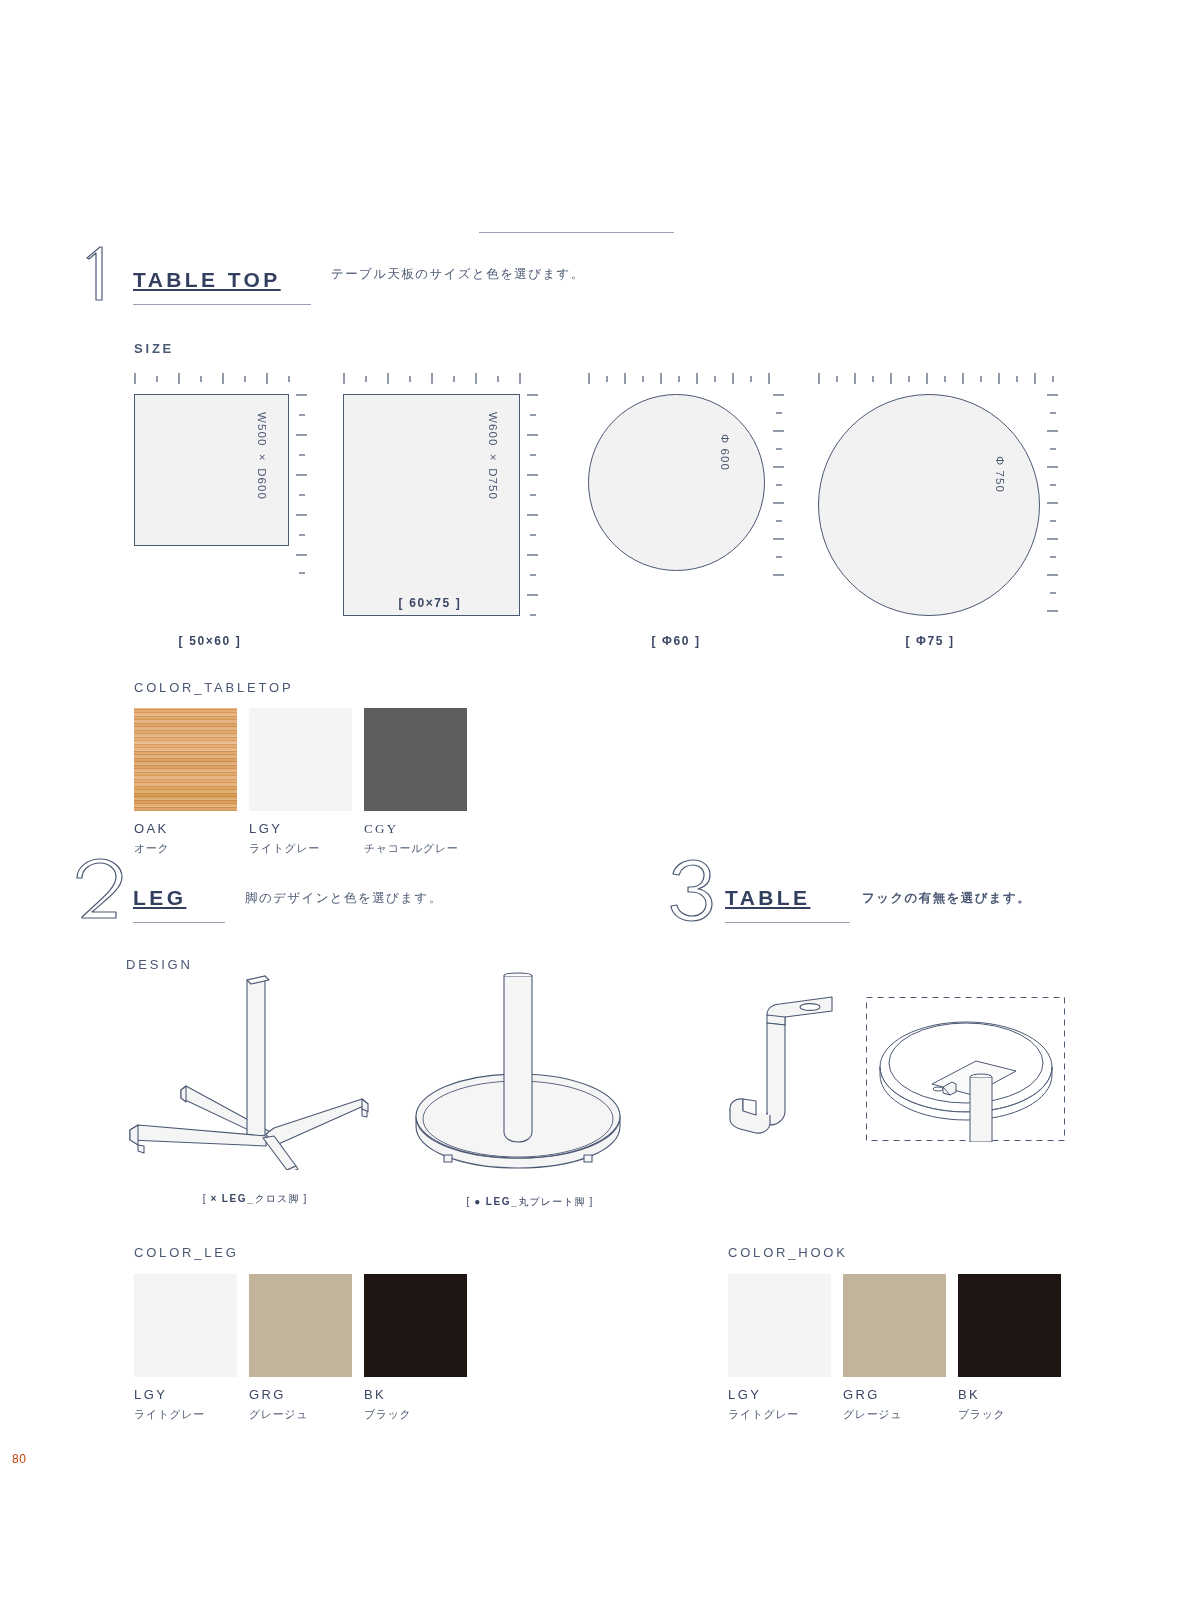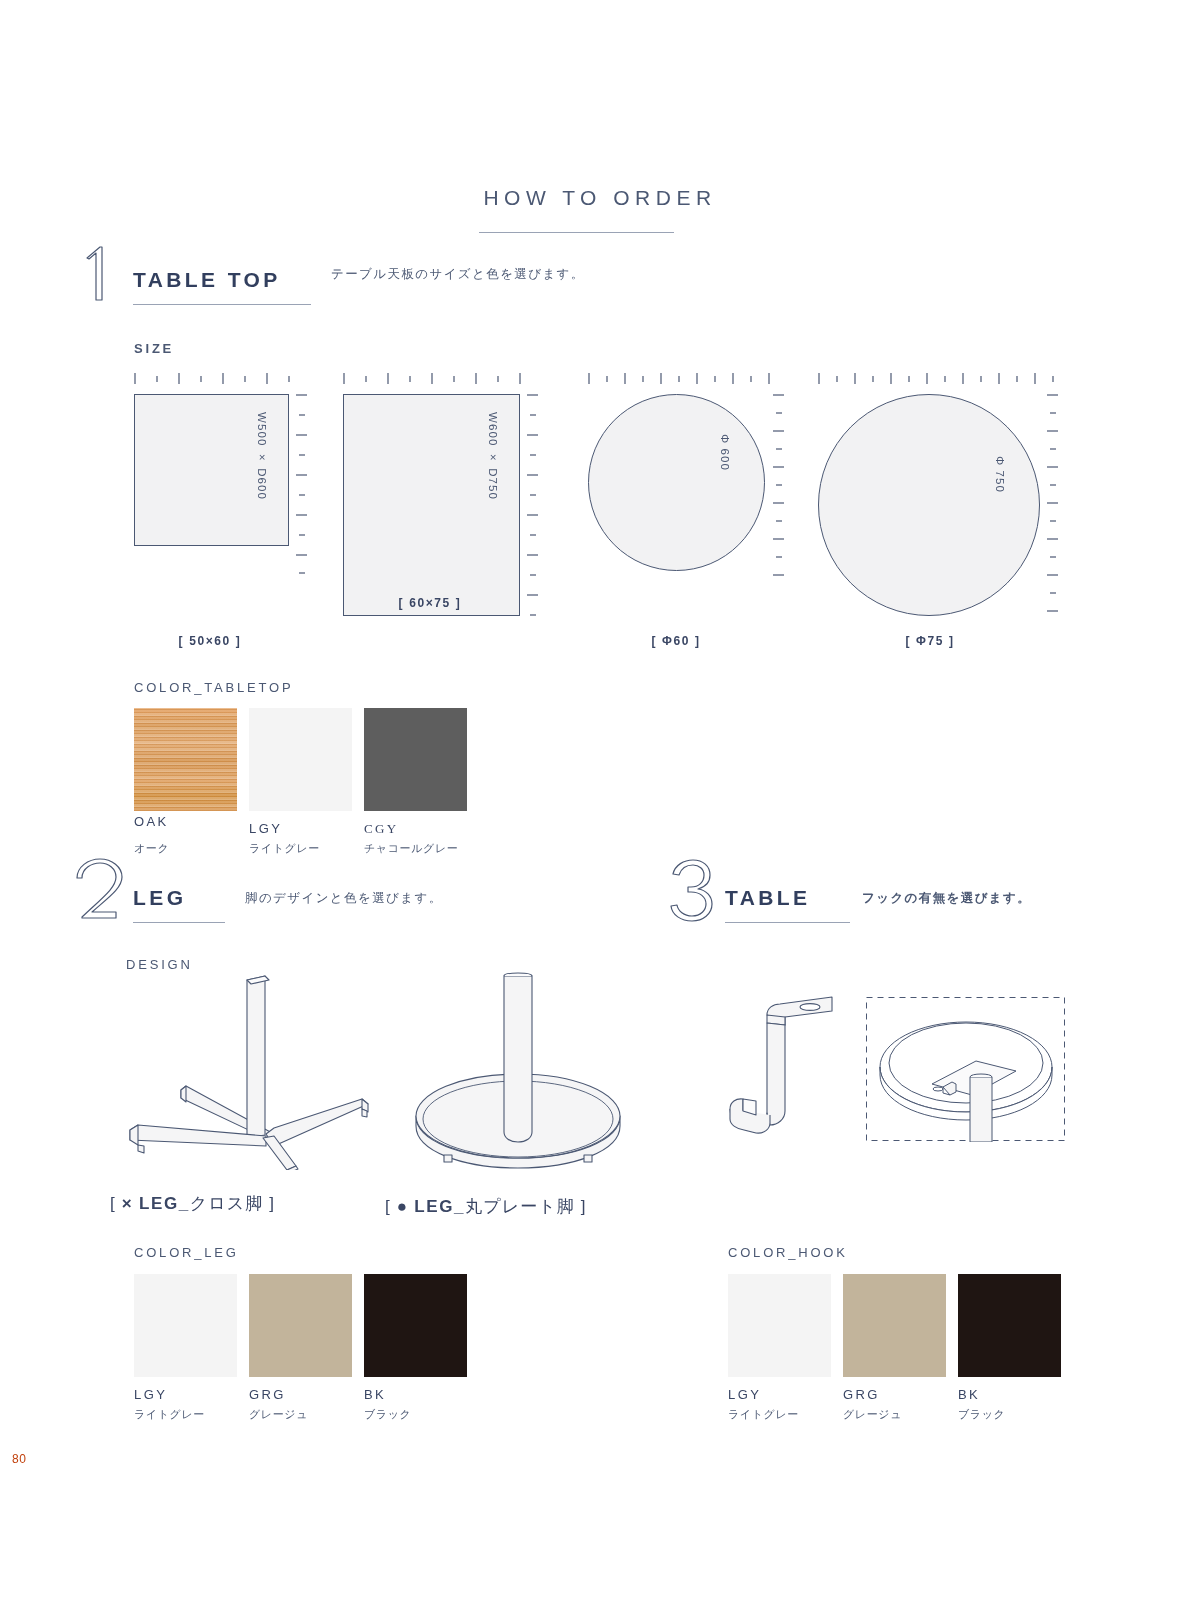--- a/index.html
+++ b/index.html
@@ -28,21 +28,21 @@
   
   .step { position: absolute; }
   .step-num {
     position: absolute; top: -26px; left: 0;
     width: 46px; height: 62px;
   }
   .step-num svg { display: block; overflow: visible; }
   .step-title {
     position: absolute; left: 57px; top: 0;
     font-size: 21px; font-weight: 700; letter-spacing: 3.4px;
-    color: #323f5e; white-space: nowrap;
+    color: #323f5e; white-space: nowrap; text-decoration: underline;
   }
   .step-rule {
     position: absolute; left: 57px; top: 36px;
     height: 1px; background: #9aa3b5;
   }
   .step-desc {
     position: absolute; top: 2px;
     font-size: 12.5px; letter-spacing: 1.4px; color: #4b5873;
     white-space: nowrap;
   }
@@ -106,36 +106,35 @@
     position: absolute;
     font-size: 11px; letter-spacing: 0.6px; color: #4b5873;
     white-space: nowrap;
   }
 
   
   .illus { position: absolute; }
   .illus svg { display: block; }
   .illus-caption {
     position: absolute;
-    font-size: 17px; letter-spacing: 1.1px; color: #3a4664;
-    white-space: nowrap; 
+    font-size: 10px; letter-spacing: 1.1px; color: #3a4664;
+    white-space: nowrap; text-align: center;
   }
   .illus-caption b { font-weight: 700; letter-spacing: 1.6px; }
 
   .page-num {
     position: absolute; left: 12px; top: 1452px;
     font-size: 12px; color: #c2410c; letter-spacing: 0.5px;
   }
 </style>
 </head>
 <body>
 
 <div class="page">
 
-  <div class="main-title">HOW TO ORDER</div>
   <div class="main-rule"></div>
 
   <div class="step" style="left:76px; top:268px;">
     <div class="step-num">
       <svg width="46" height="64" viewBox="0 0 46 64">
         <path d="M11 16 L24 5 L26 5 L26 58 L20 58 L20 11 L13 17 Z" fill="none" stroke="#4b5873" stroke-width="1.2" stroke-linejoin="round"></path>
       </svg>
     </div>
     <div class="step-title">TABLE TOP</div>
     <div class="step-rule" style="width:178px;"></div>
@@ -301,21 +300,21 @@
         </g>
       </svg>
     </div>
   </div>
   <div class="size-caption" style="left:840px; top:634px; width:180px;">[ Φ75 ]</div>
 
   <div class="sub-label" style="left:134px; top:680px;">COLOR_TABLETOP</div>
 
   <div class="swatch-group" style="left:134px; top:708px;">
     <div class="swatch swatch-oak" style="left:0; top:0;"></div>
-    <div class="sw-name" style="left:0; top:106px;">OAK</div>
+    <div class="sw-name" style="left:0; top:113px;">OAK</div>
     <div class="sw-jp" style="left:0; top:133px;">オーク</div>
 
     <div class="swatch" style="left:115px; top:0; background:#f4f4f4;"></div>
     <div class="sw-name" style="left:115px; top:113px;">LGY</div>
     <div class="sw-jp" style="left:115px; top:133px;">ライトグレー</div>
 
     <div class="swatch" style="left:230px; top:0; background:#5e5e5e;"></div>
     <div class="sw-name" style="left:230px; top:113px;font-family:Liberation Serif, serif;">CGY</div>
     <div class="sw-jp" style="left:230px; top:133px;">チャコールグレー</div>
   </div>

